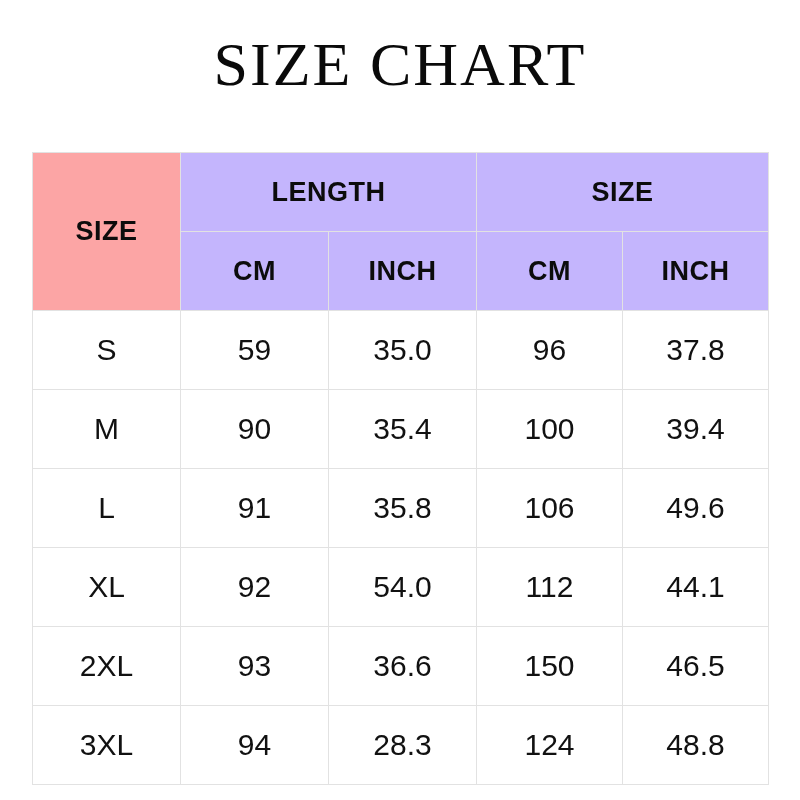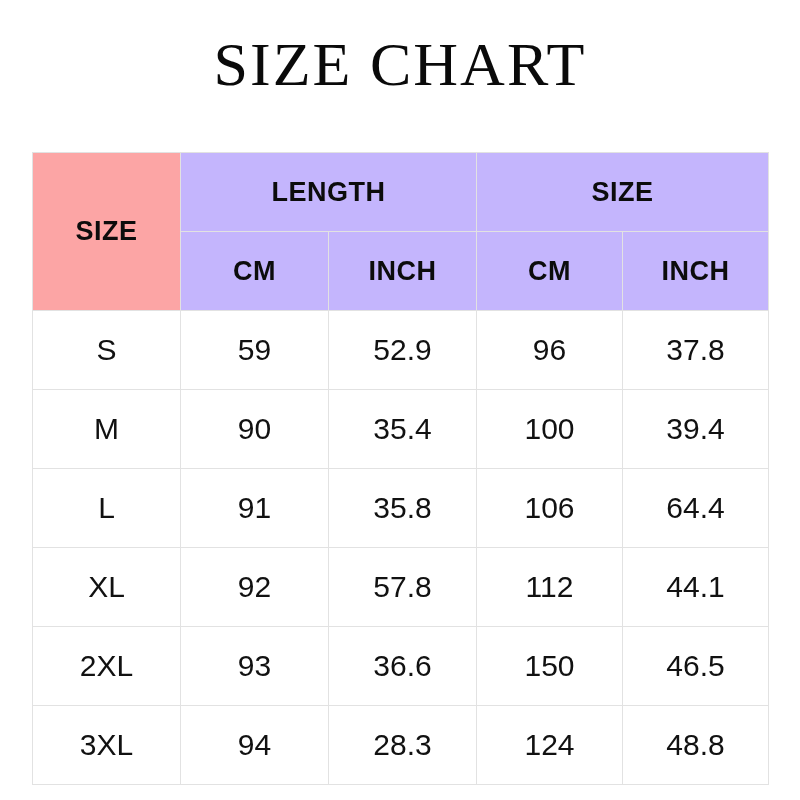--- a/index.html
+++ b/index.html
@@ -107,42 +107,42 @@
           <th class="head-cell head-sub">CM</th>
           <th class="head-cell head-sub">INCH</th>
           <th class="head-cell head-sub">CM</th>
           <th class="head-cell head-sub">INCH</th>
         </tr>
       </thead>
       <tbody>
         <tr class="body-row">
           <td>S</td>
           <td>59</td>
-          <td>52.9</td>
+          <td>35.0</td>
           <td>96</td>
           <td>37.8</td>
         </tr>
         <tr class="body-row">
           <td>M</td>
           <td>90</td>
           <td>35.4</td>
           <td>100</td>
           <td>39.4</td>
         </tr>
         <tr class="body-row">
           <td>L</td>
           <td>91</td>
           <td>35.8</td>
           <td>106</td>
-          <td>64.4</td>
+          <td>49.6</td>
         </tr>
         <tr class="body-row">
           <td>XL</td>
           <td>92</td>
-          <td>57.8</td>
+          <td>54.0</td>
           <td>112</td>
           <td>44.1</td>
         </tr>
         <tr class="body-row">
           <td>2XL</td>
           <td>93</td>
           <td>36.6</td>
           <td>150</td>
           <td>46.5</td>
         </tr>

